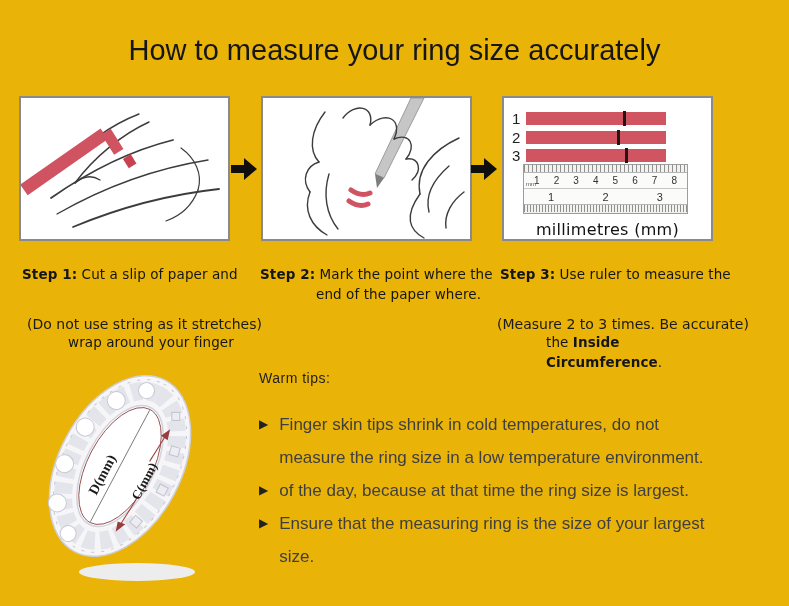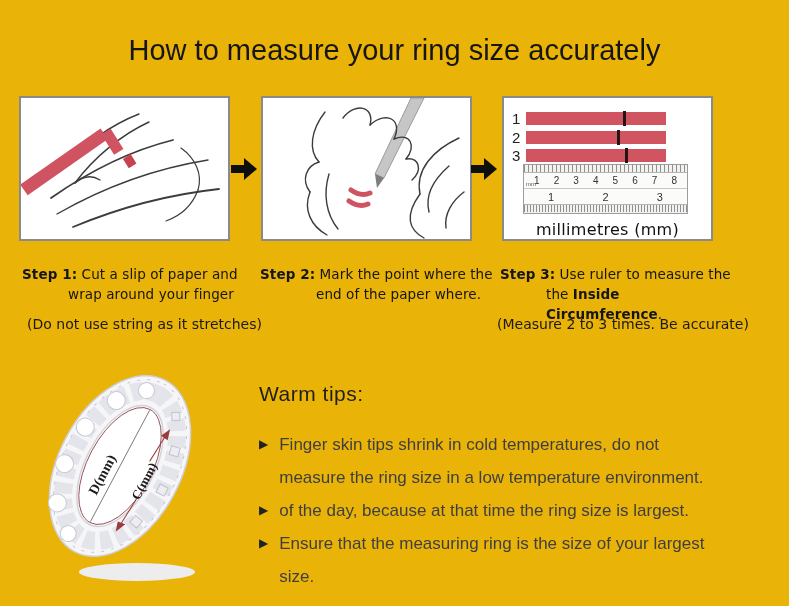--- a/index.html
+++ b/index.html
@@ -51,32 +51,32 @@
       font-size:16px; color:#111; letter-spacing:0.3px; }
 
   
   .caption { position:absolute; top:264px; font-size:13.5px; line-height:20px; color:#151515;
              letter-spacing:0.1px; }
   .caption b { font-weight:bold; }
   .cap1 { left:22px;  width:235px; }
   .cap2 { left:260px; width:235px; }
   .cap3 { left:500px; width:240px; }
   .cap-line { display:block; }
-  .cap1 .indent, .cap3 .indent { padding-left:46px; }
+  .cap1 .indent, .cap3 .indent { padding-left:46px;margin-top:48px; }
   .cap2 .indent { padding-left:56px; }
 
   .note { position:absolute; top:316px; font-size:14px; color:#1a1a1a; }
   .note.n1 { left:27px; }
   .note.n3 { left:497px; }
 
   
   .ring-wrap { position:absolute; left:2px; top:364px; width:250px; height:225px; }
   .tips { position:absolute; left:259px; top:370px; width:520px; }
-  .tips-heading { font-family:"Liberation Sans",sans-serif; font-size:21px; font-weight:500;
-                  color:#1f1f1f; letter-spacing:0.5px;margin-top:12px; }
+  .tips-heading { font-family:"Liberation Sans",sans-serif; font-size:14px; font-weight:500;
+                  color:#1f1f1f; letter-spacing:0.5px; }
   .tips-list { list-style:none; margin-top:22px; }
   .tips-list li { display:flex; gap:11px; font-family:"Liberation Sans",sans-serif;
                   font-size:17px; line-height:33px; color:#3f3f3f; }
   .bullet { flex:0 0 auto; font-size:12px; color:#222; line-height:33px; }
   .tip-line { display:block; }
 
   svg text { font-family:"Liberation Serif", serif; }
 </style>
 </head>
 <body>

